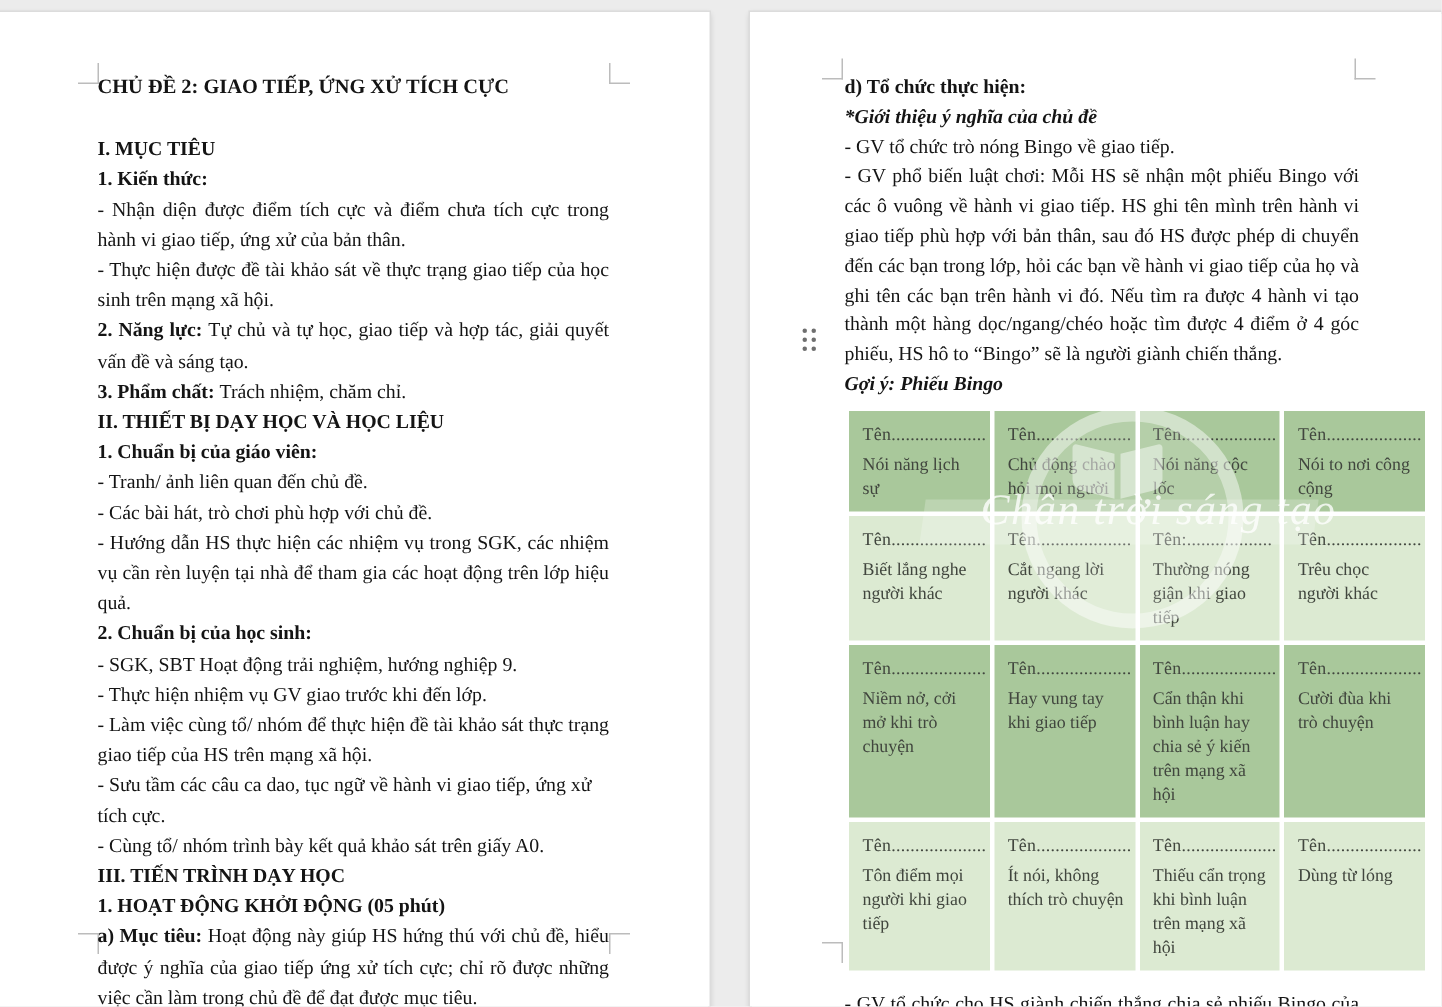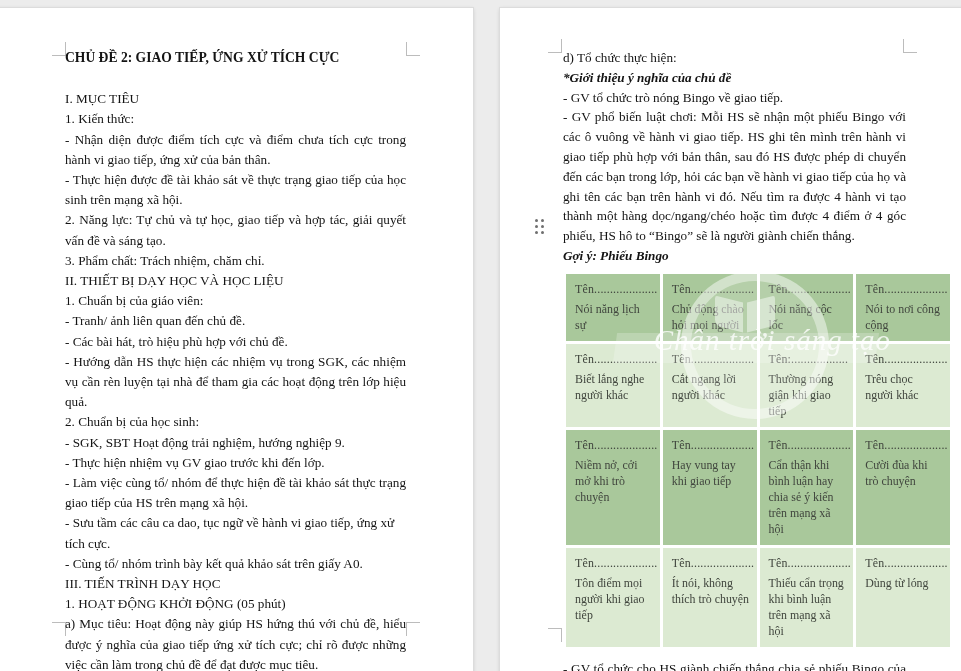--- a/index.html
+++ b/index.html
@@ -10,21 +10,21 @@
   .page1{left:-27px;width:500px;height:680px;}
   .page2{left:500px;width:485px;height:680px;}
 
   .content{position:absolute;font-size:13.2px;line-height:20.2px;}
   .p1content{left:92px;top:40px;width:341px;}
   .p2content{left:63px;top:40px;width:343px;}
 
   .doc-title{font-weight:bold;font-size:13.6px;margin:0 0 21px 0;}
   .para{margin:0;}
   .just{text-align:justify;}
-  .lead{font-weight:normal;margin-top:21px;}
+  .lead{font-weight:bold;margin-top:21px;}
   .bi{font-weight:bold;font-style:italic;}
 
   
   .crop{position:absolute;width:13px;height:13px;border:0 solid #bcbcbc;}
   .crop.tl{border-right-width:1px;border-bottom-width:1px;}
   .crop.tr{border-left-width:1px;border-bottom-width:1px;}
   .crop.bl{border-top-width:1px;border-right-width:1px;}
   .crop.br{border-top-width:1px;border-left-width:1px;}
 
   
@@ -77,21 +77,21 @@
 
       <p class="para"><b class="lead">I. MỤC TIÊU</b></p>
       <p class="para"><b class="lead">1. Kiến thức:</b></p>
       <p class="para just"><span>- Nhận diện được điểm tích cực và điểm chưa tích cực trong hành vi giao tiếp, ứng xử của bản thân.</span></p>
       <p class="para just"><span>- Thực hiện được đề tài khảo sát về thực trạng giao tiếp của học sinh trên mạng xã hội.</span></p>
       <p class="para just"><b class="lead">2. Năng lực: </b><span>Tự chủ và tự học, giao tiếp và hợp tác, giải quyết vấn đề và sáng tạo.</span></p>
       <p class="para"><b class="lead">3. Phẩm chất: </b><span>Trách nhiệm, chăm chỉ.</span></p>
       <p class="para"><b class="lead">II. THIẾT BỊ DẠY HỌC VÀ HỌC LIỆU</b></p>
       <p class="para"><b class="lead">1. Chuẩn bị của giáo viên:</b></p>
       <p class="para"><span>- Tranh/ ảnh liên quan đến chủ đề.</span></p>
-      <p class="para"><span>- Các bài hát, trò hiệu phù hợp với chủ đề.</span></p>
+      <p class="para"><span>- Các bài hát, trò chơi phù hợp với chủ đề.</span></p>
       <p class="para just"><span>- Hướng dẫn HS thực hiện các nhiệm vụ trong SGK, các nhiệm vụ cần rèn luyện tại nhà để tham gia các hoạt động trên lớp hiệu quả.</span></p>
       <p class="para"><b class="lead">2. Chuẩn bị của học sinh:</b></p>
       <p class="para"><span>- SGK, SBT Hoạt động trải nghiệm, hướng nghiệp 9.</span></p>
       <p class="para"><span>- Thực hiện nhiệm vụ GV giao trước khi đến lớp.</span></p>
       <p class="para just"><span>- Làm việc cùng tổ/ nhóm để thực hiện đề tài khảo sát thực trạng giao tiếp của HS trên mạng xã hội.</span></p>
       <p class="para"><span>- Sưu tầm các câu ca dao, tục ngữ về hành vi giao tiếp, ứng xử tích cực.</span></p>
       <p class="para"><span>- Cùng tổ/ nhóm trình bày kết quả khảo sát trên giấy A0.</span></p>
       <p class="para"><b class="lead">III. TIẾN TRÌNH DẠY HỌC</b></p>
       <p class="para"><b class="lead">1. HOẠT ĐỘNG KHỞI ĐỘNG (05 phút)</b></p>
       <p class="para just"><b class="lead">a) Mục tiêu: </b><span>Hoạt động này giúp HS hứng thú với chủ đề, hiểu được ý nghĩa của giao tiếp ứng xử tích cực; chỉ rõ được những việc cần làm trong chủ đề để đạt được mục tiêu.</span></p>

